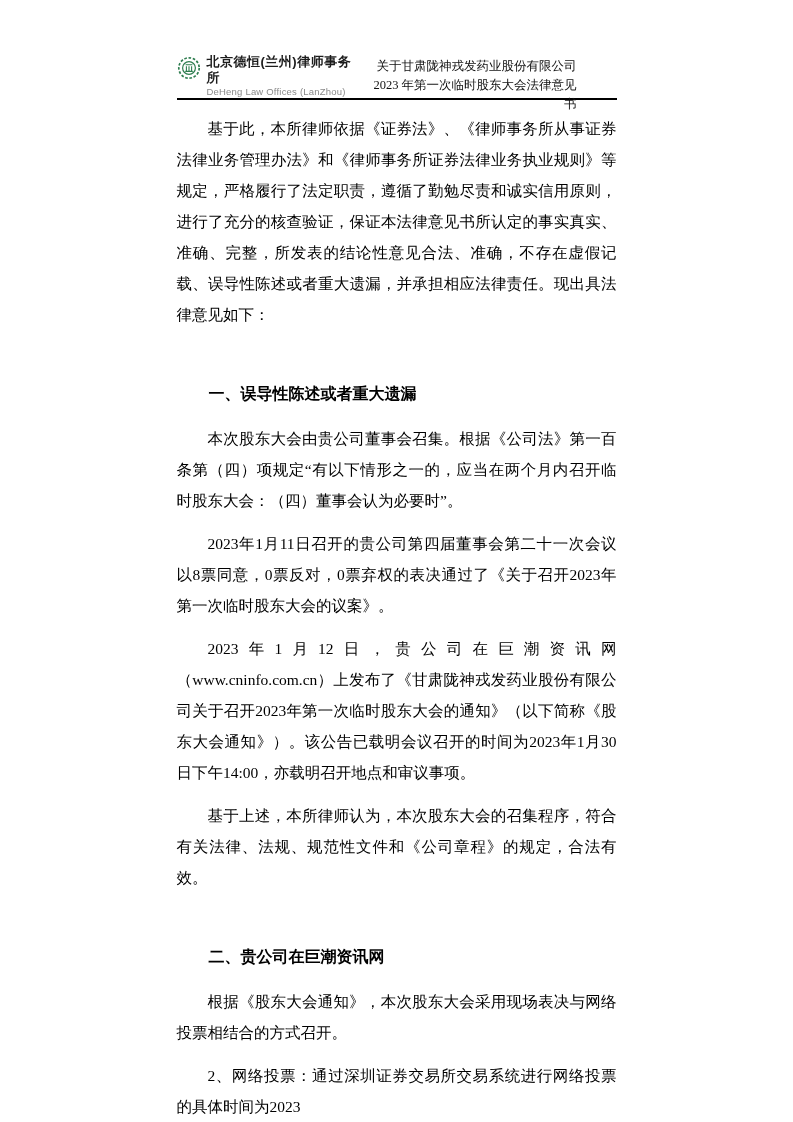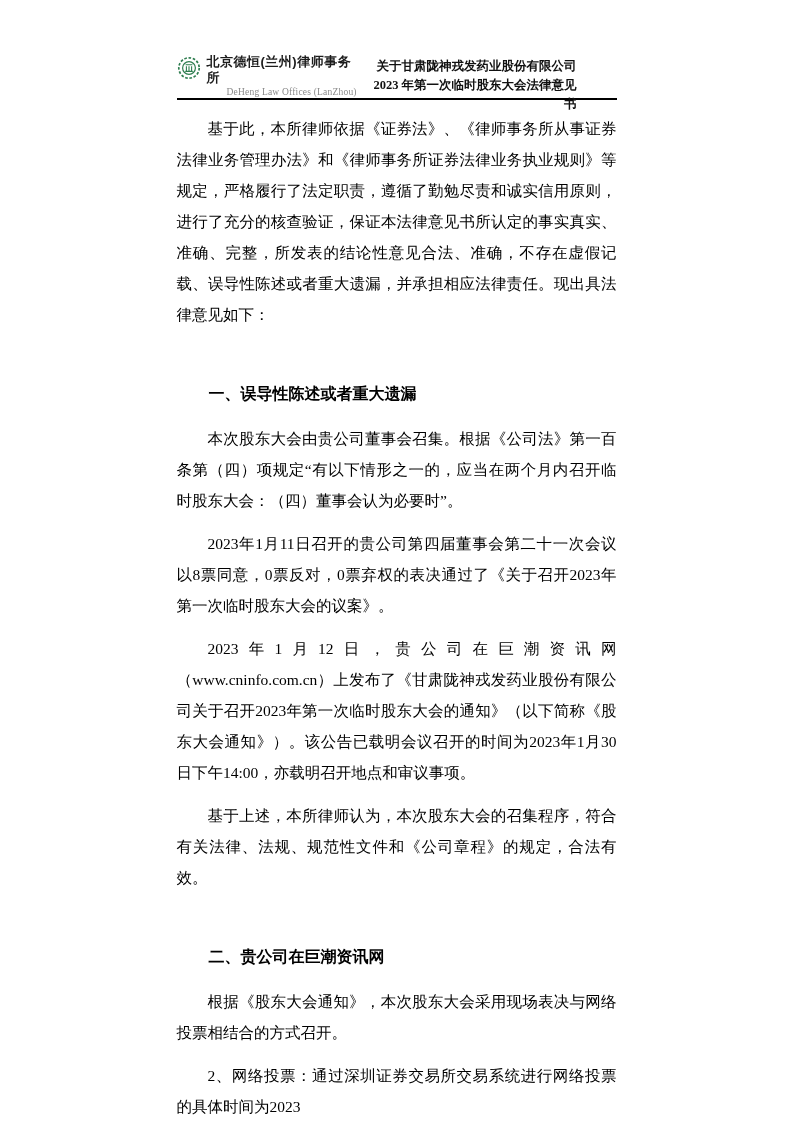--- a/index.html
+++ b/index.html
@@ -27,31 +27,30 @@
   .brand-text { display: flex; flex-direction: column; }
   .brand-cn {
     font-family: "Liberation Sans", "DejaVu Sans", sans-serif;
     font-weight: bold;
     font-size: 13px;
     line-height: 16px;
     color: #1c1c1c;
     letter-spacing: 0.5px;
   }
   .brand-en {
-    font-family: Liberation Serif, serif;
+    font-family: Liberation Sans, sans-serif;
     font-size: 9.5px;
     line-height: 12px;
     color: #8a8a8a;
     letter-spacing: 0.2px;
-    margin-left: 20px;
   }
   .doc-title {
     text-align: right;
     margin: 7px 40px 0 0;
-    font-weight: bold;
+    font-weight: normal;
     font-size: 12.5px;
     line-height: 19px;
     color: #111111;
   }
   .hdr-rule {
     height: 0;
     border-bottom: 2px solid #000000;
   }
   
   .content {

